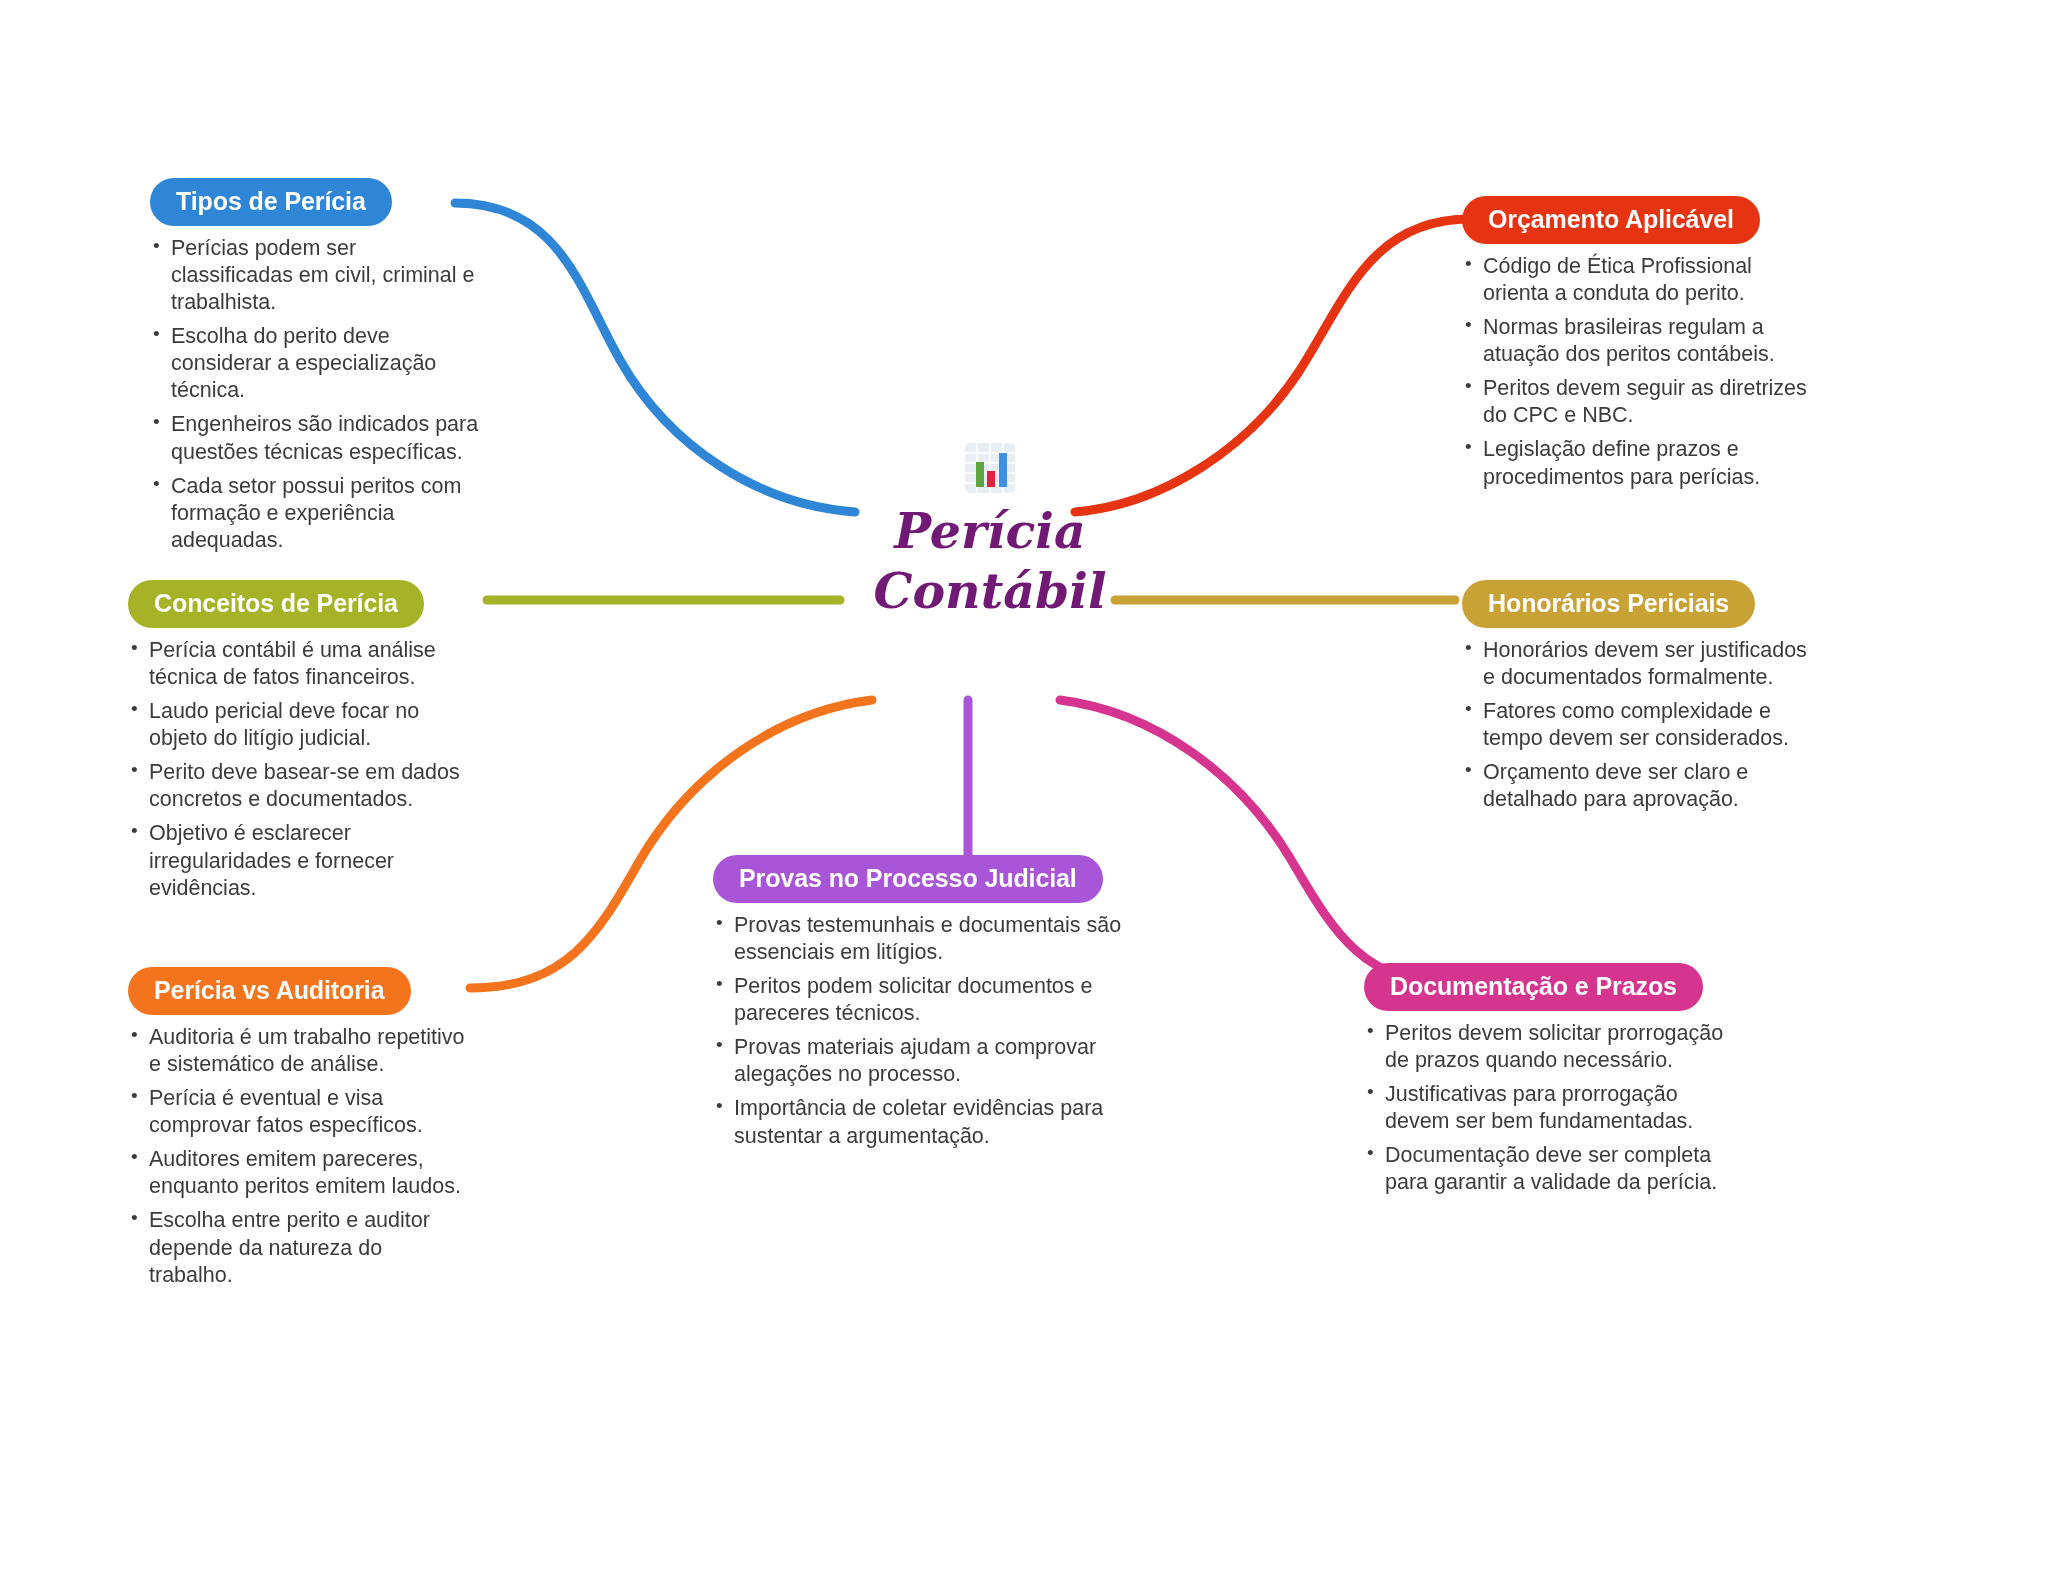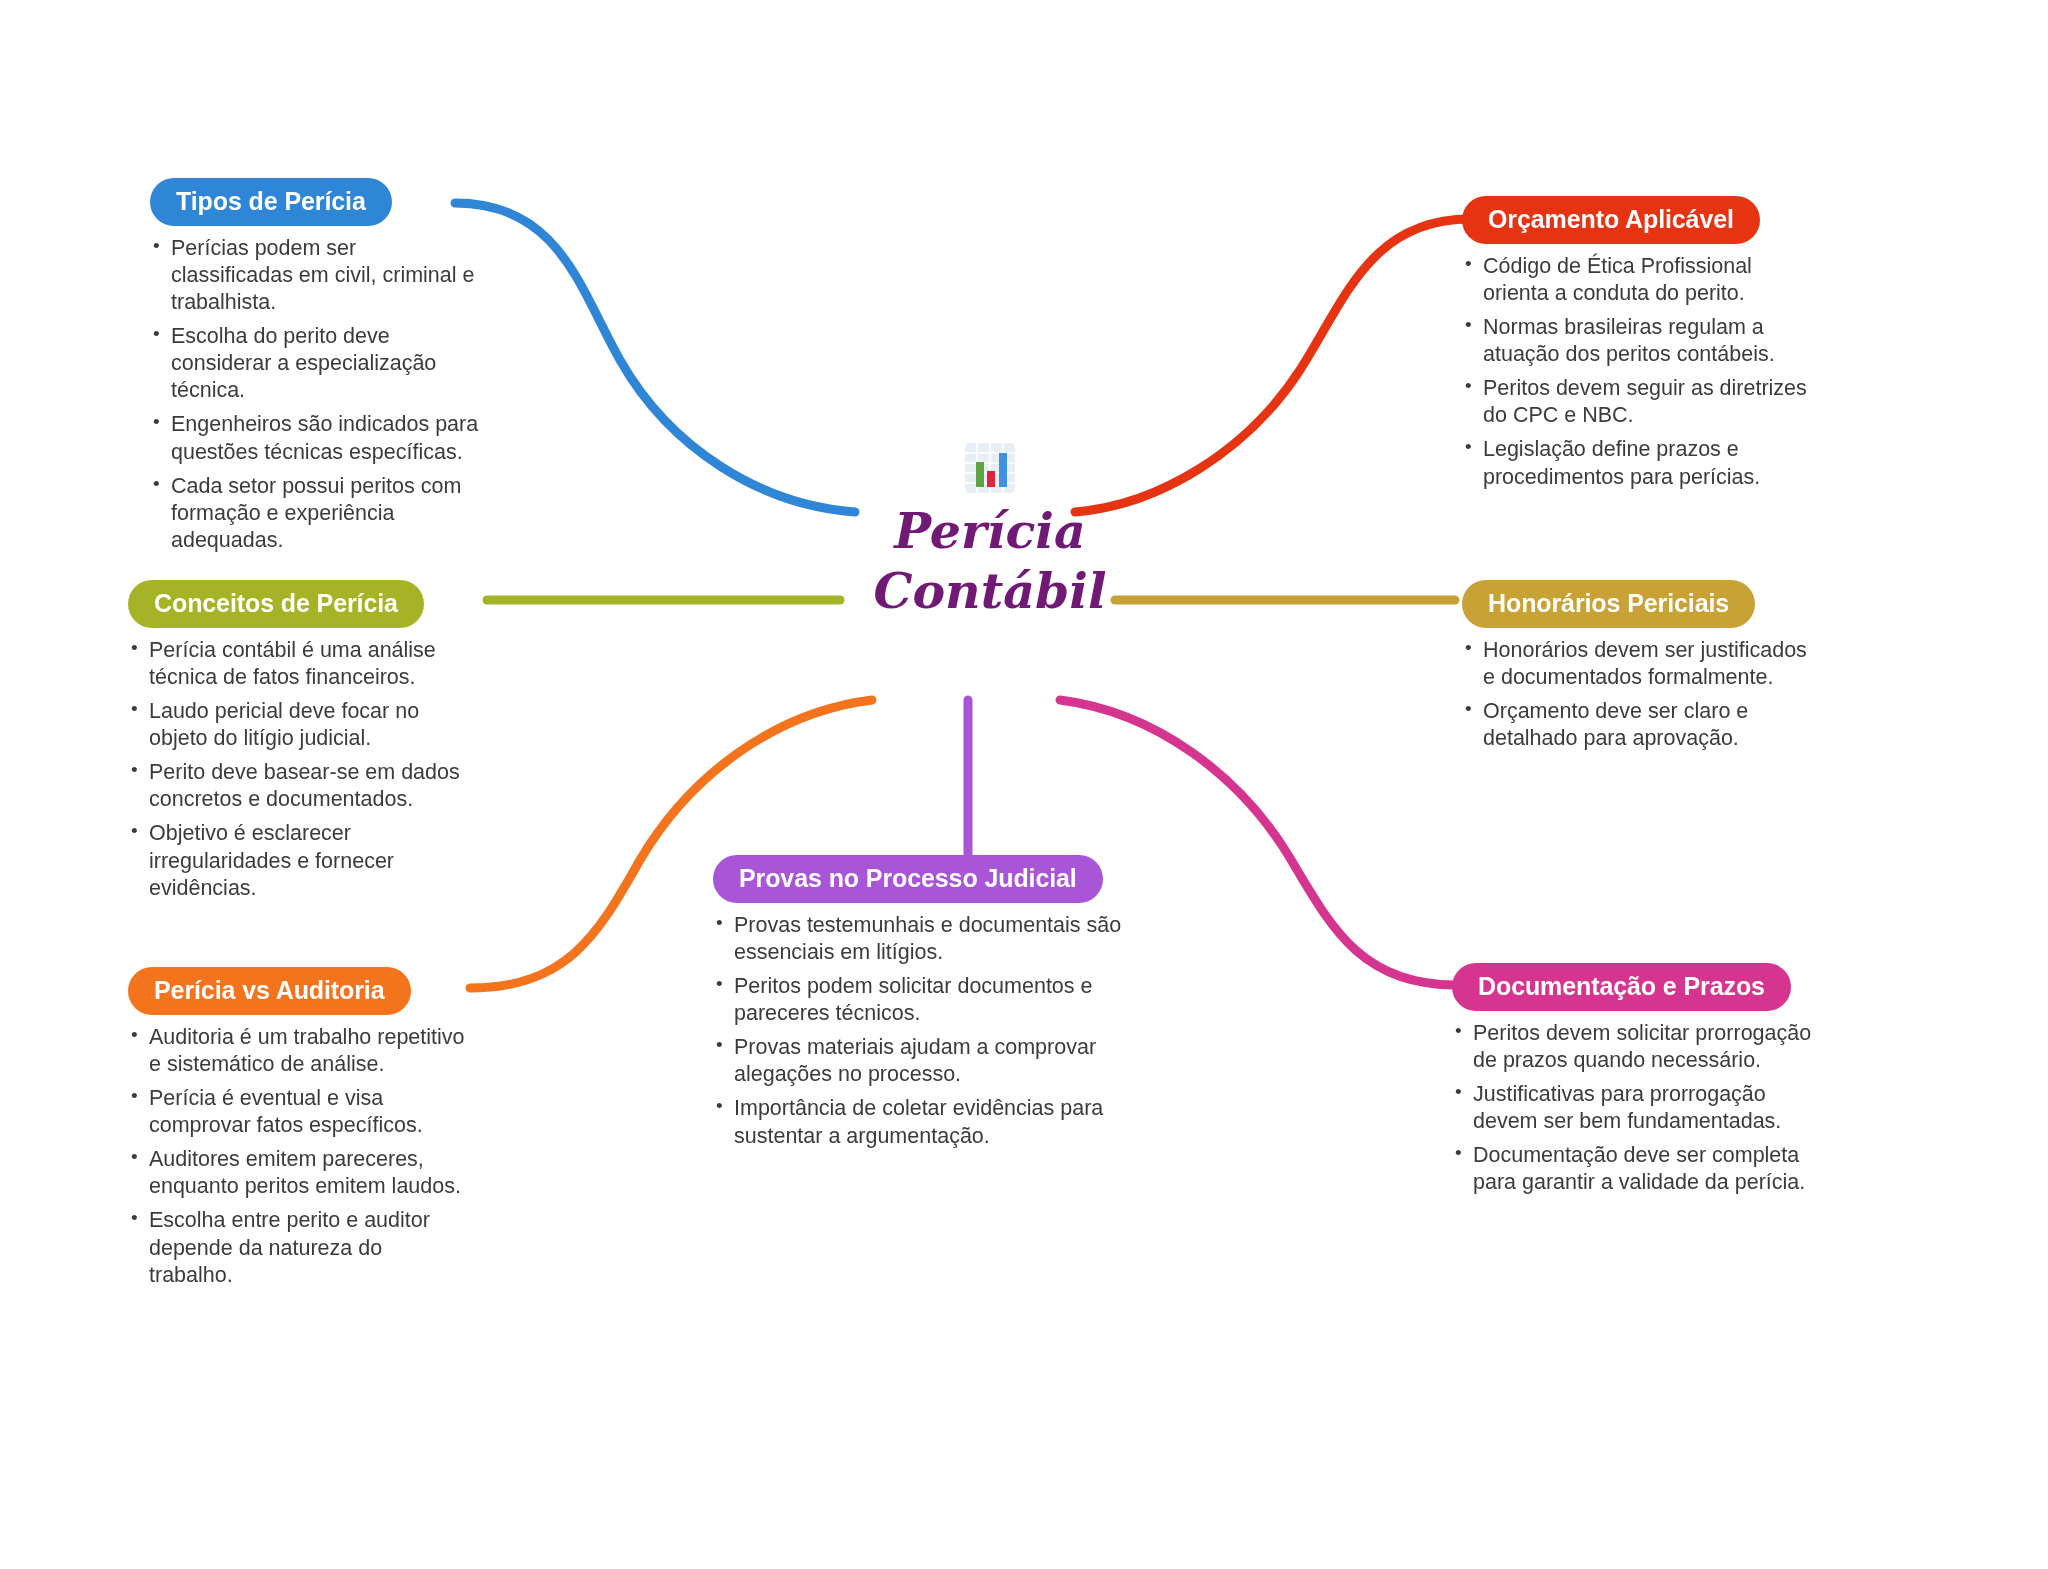--- a/index.html
+++ b/index.html
@@ -72,21 +72,21 @@
     color: #3b3b3f;
   }
 
   
   #branch-tipos        { left: 150px;  top: 178px;  width: 330px; }
   #branch-conceitos    { left: 128px;  top: 580px;  width: 345px; }
   #branch-pericia-aud  { left: 128px;  top: 967px;  width: 340px; }
 
   #branch-legislacao   { left: 1462px; top: 196px;  width: 356px; }
   #branch-honorarios   { left: 1462px; top: 580px;  width: 360px; }
-  #branch-documentacao { left: 1452px; top: 963px;  width: 372px; }
+  #branch-documentacao { left: 1364px; top: 963px;  width: 372px; }
 
   #branch-provas       { left: 713px;  top: 855px;  width: 420px; }
 
   
   .branch.right .pill { margin-left: 0; }
 
   
   #center-node {
     position: absolute;
     left: 820px;
@@ -190,20 +190,21 @@
       <li>Normas brasileiras regulam a atuação dos peritos contábeis.</li>
       <li>Peritos devem seguir as diretrizes do CPC e NBC.</li>
       <li>Legislação define prazos e procedimentos para perícias.</li>
     </ul>
   </div>
 
   <div class="branch right" id="branch-honorarios">
     <div class="pill" style="background:#c9a236;">Honorários Periciais</div>
     <ul class="branch-items">
       <li>Honorários devem ser justificados e documentados formalmente.</li>
+      <li>Fatores como complexidade e tempo devem ser considerados.</li>
       <li>Orçamento deve ser claro e detalhado para aprovação.</li>
     </ul>
   </div>
 
   <div class="branch right" id="branch-documentacao">
     <div class="pill" style="background:#d6358f;">Documentação e Prazos</div>
     <ul class="branch-items">
       <li>Peritos devem solicitar prorrogação de prazos quando necessário.</li>
       <li>Justificativas para prorrogação devem ser bem fundamentadas.</li>
       <li>Documentação deve ser completa para garantir a validade da perícia.</li>

